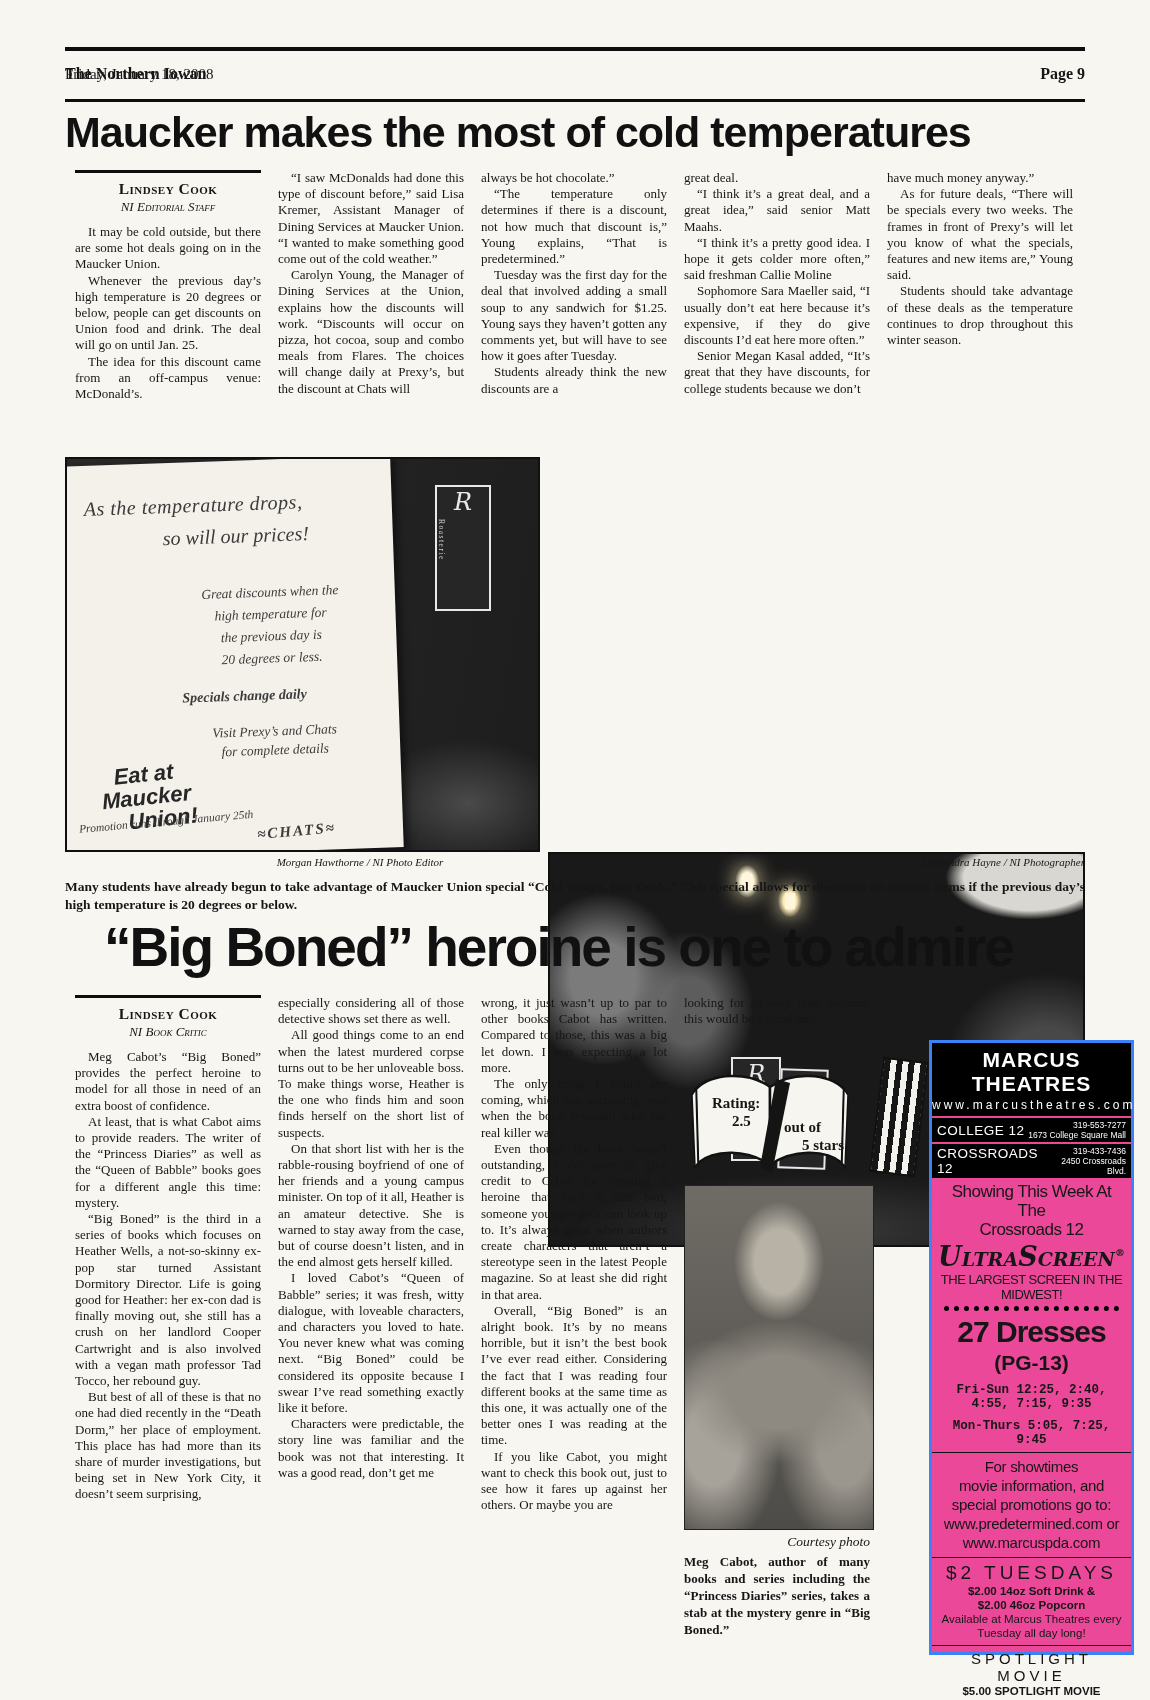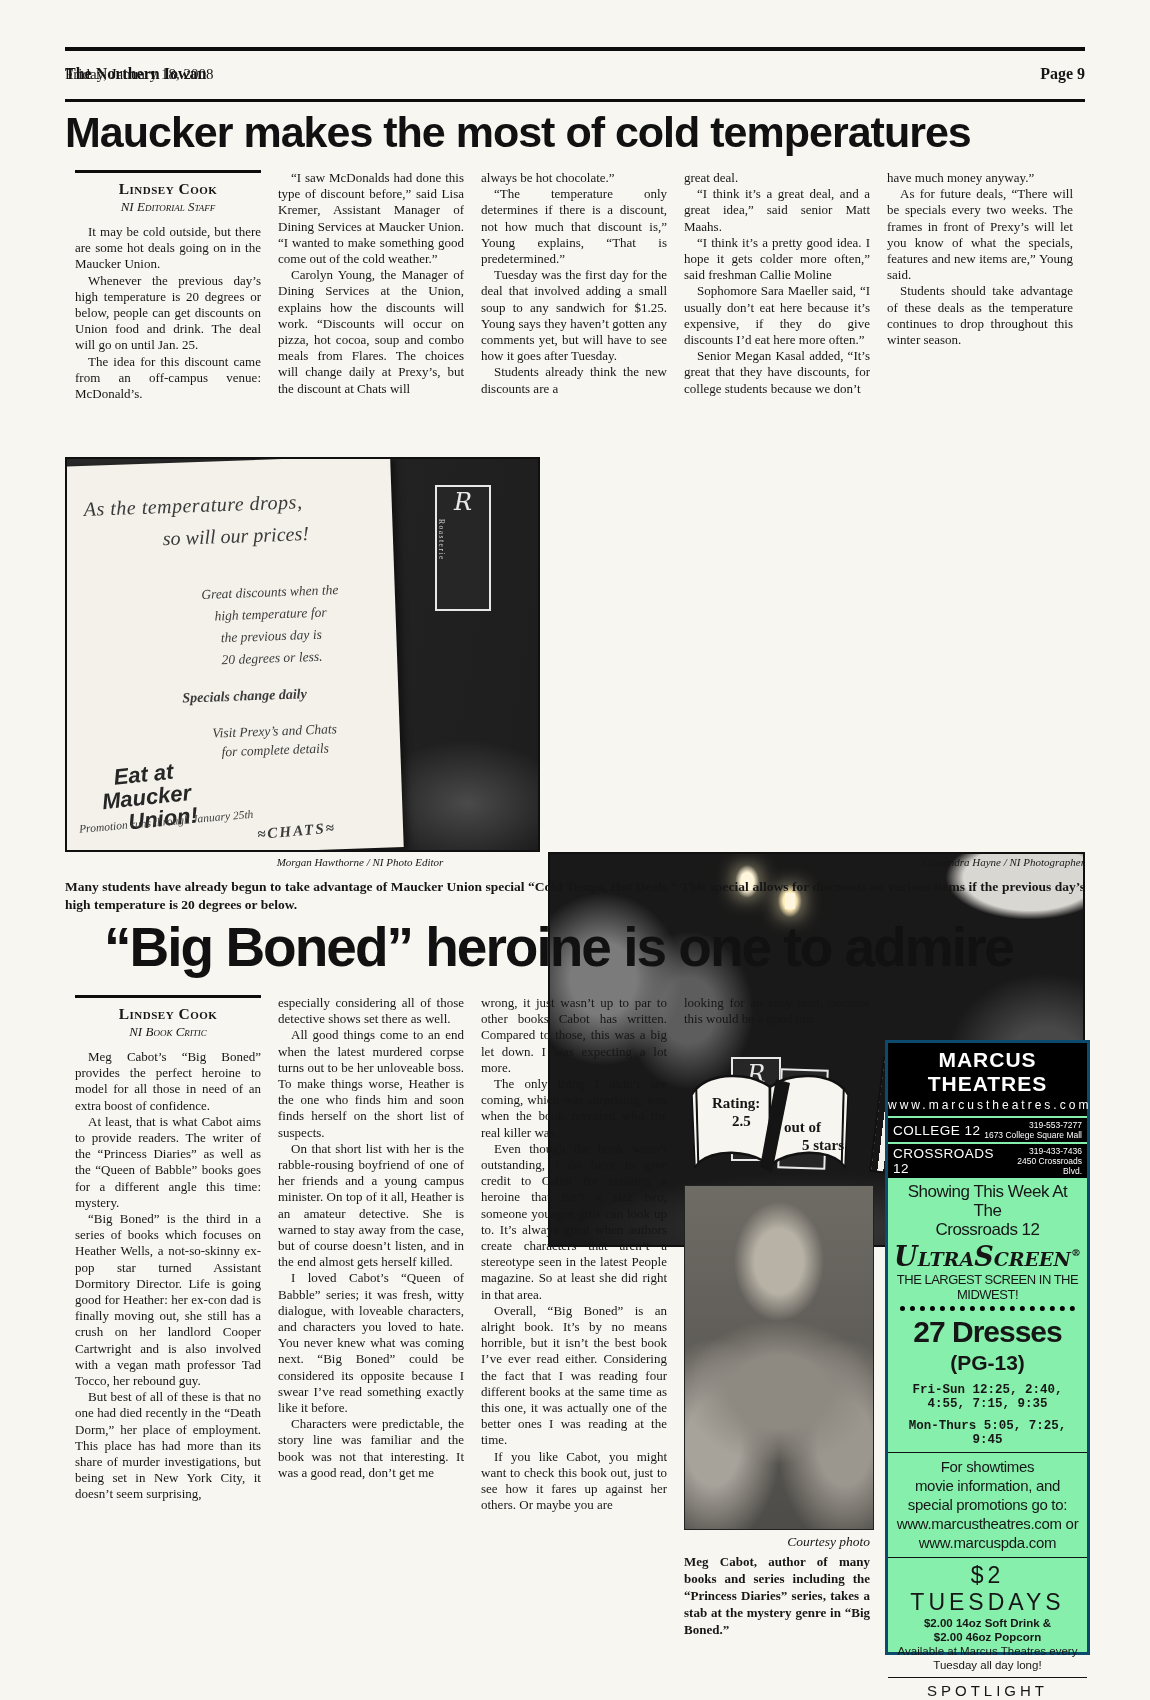--- a/index.html
+++ b/index.html
@@ -78,39 +78,39 @@
   .meg-photo { width:190px; height:345px; border:1px solid #222; box-sizing:border-box; background:
       radial-gradient(60px 80px at 50% 22%, #b8b2a6 0 40%, transparent 75%),
       radial-gradient(120px 90px at 50% 60%, #8e8a82 0 40%, transparent 80%),
       radial-gradient(90px 140px at 15% 75%, #a7a29a 0 30%, transparent 75%),
       radial-gradient(90px 140px at 85% 75%, #9b968e 0 30%, transparent 75%),
       linear-gradient(#6f6c66, #4e4c48); }
   .courtesy { font-style:italic; font-size:13.5px; text-align:right; margin-top:4px; }
   .meg-caption { font-weight:bold; font-size:13px; line-height:17px; text-align:justify; margin-top:3px; }
 
   
-  .ad { border:3px solid #0c4a6e; box-sizing:border-box; background:#86efac; font-family:"Liberation Sans", sans-serif; }
+  .ad { border:3px solid #3b82f6; box-sizing:border-box; background:#ec4899; font-family:"Liberation Sans", sans-serif;margin-left:44px; }
   .ad-head { background:#000; color:#fff; text-align:center; padding:5px 0 4px; }
   .ad-brand { font-size:21px; font-weight:bold; letter-spacing:1px; }
   .ad-url { font-size:12px; letter-spacing:3px; margin-top:2px; }
   .ad-loc { background:#000; color:#fff; display:flex; justify-content:space-between; align-items:center; padding:2px 5px; margin-top:2px; }
   .ad-loc-name { font-size:13.5px; letter-spacing:.5px; }
   .ad-loc-right { text-align:right; font-size:8.5px; line-height:10px; }
   .ad-sec { text-align:center; padding:4px 4px 5px; }
   .ad-sec + .ad-sec { border-top:1.5px solid #111; }
   .ad-showing { font-size:17px; line-height:19px; letter-spacing:-.5px; }
   .ultrascreen { font-family:"DejaVu Serif", serif; font-style:italic; font-weight:bold; font-variant:small-caps; font-size:27px; line-height:28px; }
   .ultra-reg { font-size:10px; vertical-align:super; }
   .ad-largest { font-size:13px; letter-spacing:-.5px; margin-top:1px; }
   .ad-dots { border-bottom:5px dotted #000; width:92%; margin:4px auto 2px; }
   .ad-movie { font-weight:bold; font-size:30px; letter-spacing:-1px; margin-top:4px; }
   .ad-rating { font-weight:bold; font-size:21px; margin-top:2px; }
   .ad-times { font-weight:bold; font-size:12.5px; margin-top:8px;font-family:Liberation Mono, monospace; }
   .ad-info p { margin:0; font-size:15px; line-height:19px; letter-spacing:-.3px; }
-  .ad-tues-title { font-size:23px; letter-spacing:4px; }
+  .ad-tues-title { font-size:19px; letter-spacing:4px; }
   .ad-small-b { font-weight:bold; font-size:11.5px; line-height:14px; }
   .ad-small { font-size:11.5px; line-height:14px; }
   .ad-spot-title { font-size:15px; letter-spacing:4px; }
   .lamp { position:absolute; width:10px; height:16px; background:#fff6dd; box-shadow:0 0 18px 8px rgba(255,240,190,.55); }
 </style>
 </head>
 <body>
 
 <div class="page">
 
@@ -291,21 +291,21 @@
       <div class="ad-movie">27 Dresses</div>
       <div class="ad-rating">(PG-13)</div>
       <div class="ad-times">Fri-Sun 12:25, 2:40, 4:55, 7:15, 9:35</div>
       <div class="ad-times">Mon-Thurs 5:05, 7:25, 9:45</div>
     </div>
 
     <div class="ad-sec ad-info">
         <p>For showtimes</p>
         <p>movie information, and</p>
         <p>special promotions go to:</p>
-        <p>www.marcustheatres.com or</p>
+        <p>www.predetermined.com or</p>
         <p>www.marcuspda.com</p>
       </div>
 
     <div class="ad-sec">
       <div class="ad-tues-title">$2 TUESDAYS</div>
       <div class="ad-small-b">$2.00 14oz Soft Drink &amp;</div>
       <div class="ad-small-b">$2.00 46oz Popcorn</div>
       <div class="ad-small">Available at Marcus Theatres every</div>
       <div class="ad-small">Tuesday all day long!</div>
     </div>

